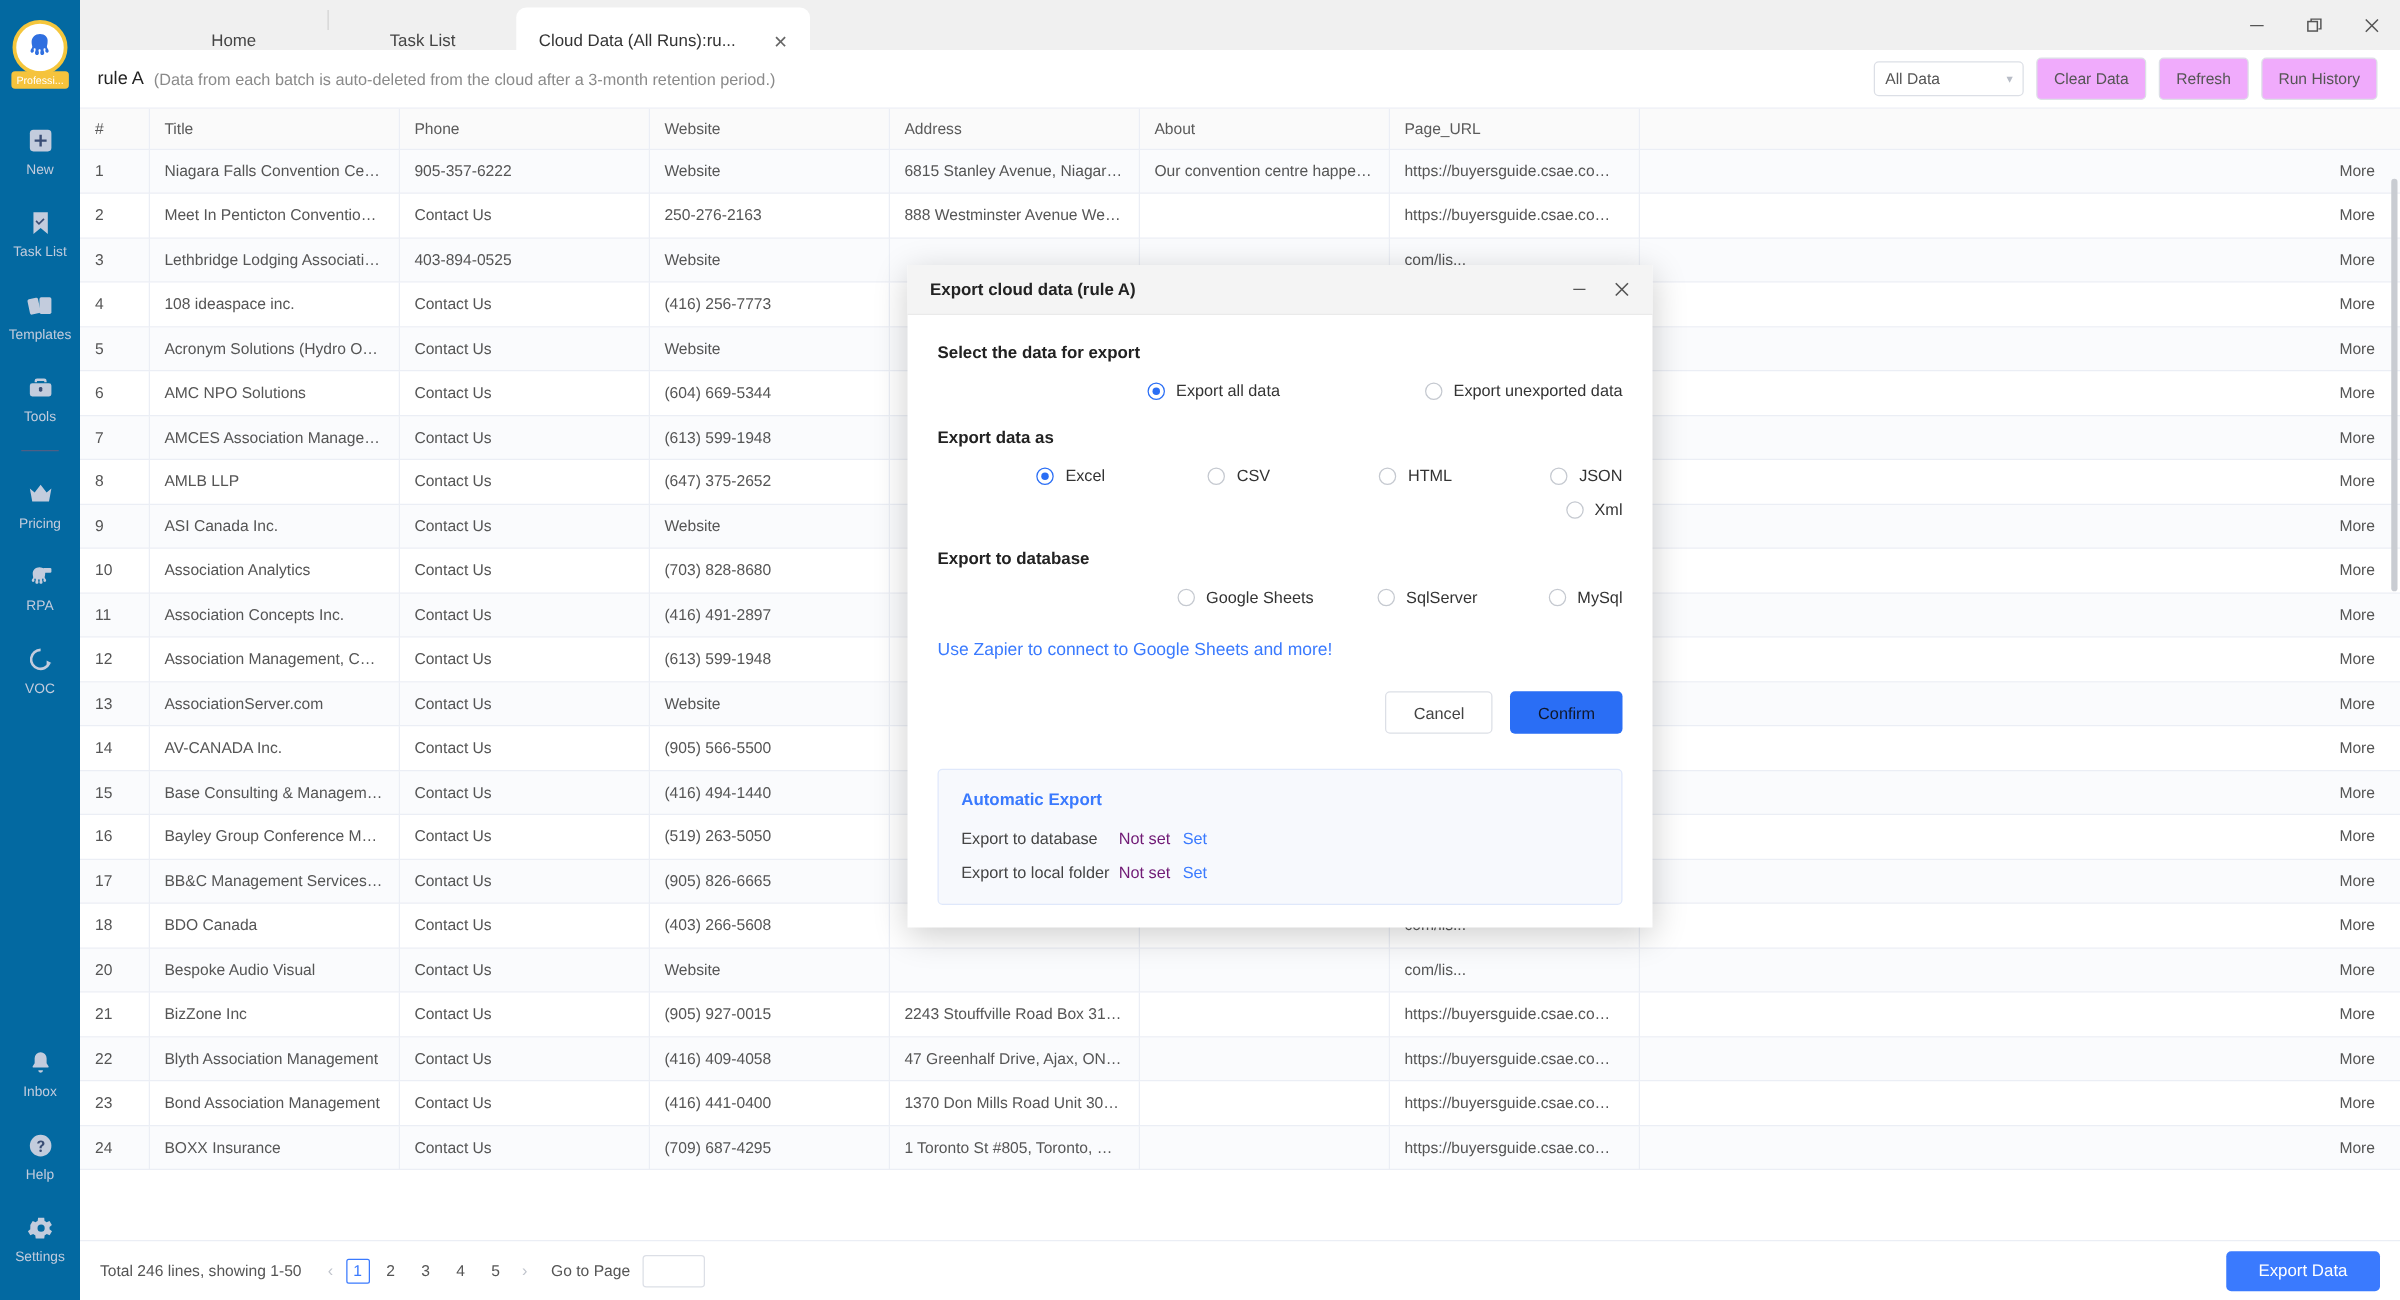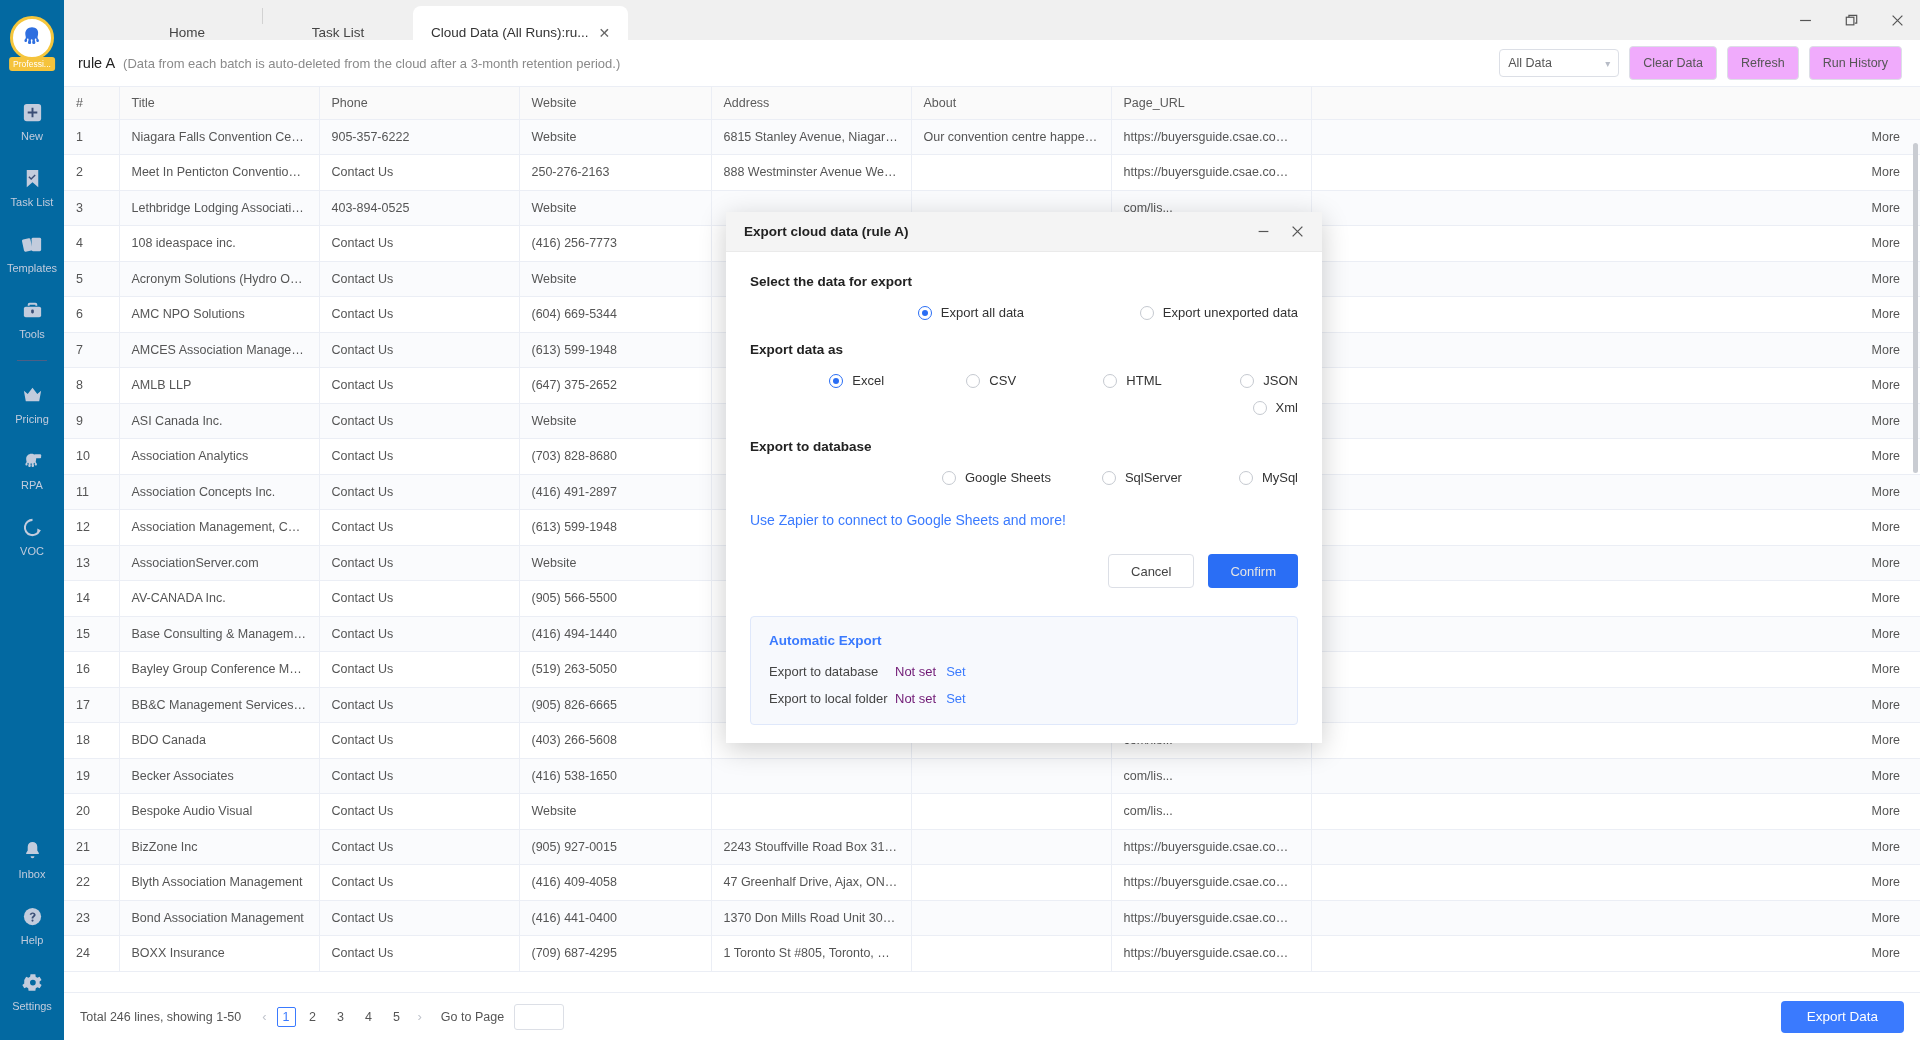--- a/index.html
+++ b/index.html
@@ -61,21 +61,21 @@
     flex: 0 0 40px;
   }
   .tab {
     height: 34px; min-width: 150px;
     display: flex; align-items: flex-end; justify-content: center;
     font-size: 13.5px; color: #444; cursor: pointer;
     padding: 0 18px; position: relative;
   }
   .tab.active {
     background: #ffffff; border-radius: 8px 8px 0 0;
-    color: #333; min-width: 172px; justify-content: space-between;
+    color: #333; min-width: 172px; justify-content: space-between; gap: 20px;
   }
   .tab-sep { width: 1px; height: 16px; background: #d2d2d2; align-self: center; margin-bottom: 9px; }
   .tab-close { font-size: 14px; color: #666; margin-left: 10px; cursor: pointer; line-height: 1; }
   .win-ctrls { position: absolute; right: 0; top: 0; height: 40px; display: flex; align-items: center; }
   .win-btn {
     width: 46px; height: 40px; display: flex; align-items: center; justify-content: center;
     cursor: pointer; color: #555;
   }
   .win-btn svg { width: 13px; height: 13px; }
 
@@ -190,21 +190,21 @@
     width: 6px; height: 6px; border-radius: 50%; background: #2a6ef5;
   }
   .zapier-link { font-size: 14px; color: #3a7afe; cursor: pointer; margin-bottom: 26px; display: inline-block; }
   .modal-actions { display: flex; justify-content: flex-end; gap: 14px; margin-bottom: 28px; }
   .btn-cancel {
     height: 34px; border: 1px solid #dcdfe6; background: #fff; color: #444;
     border-radius: 4px; font-size: 13px; padding: 0 22px; cursor: pointer;
     font-family: "Liberation Sans", sans-serif;
   }
   .btn-confirm {
-    height: 34px; border: none; background: #2a6ef5; color: #e5e5e5;
+    height: 34px; border: none; background: #2a6ef5; color: #0f172a;
     border-radius: 4px; font-size: 13px; padding: 0 22px; cursor: pointer;
     font-family: "Liberation Sans", sans-serif;
   }
   .auto-box {
     border: 1px solid #dfe8fb; background: #f7f9fd; border-radius: 4px;
     padding: 16px 18px 18px;
   }
   .auto-title { font-size: 13.5px; font-weight: bold; color: #3a7afe; margin-bottom: 16px; }
   .auto-row { display: flex; align-items: center; font-size: 13px; color: #444; margin-bottom: 12px; }
   .auto-row:last-child { margin-bottom: 0; }
@@ -570,30 +570,20 @@
               <td class="col-idx">18</td>
               <td class="col-title">BDO Canada</td>
               <td class="col-phone">Contact Us</td>
               <td class="col-website">(403) 266-5608</td>
               <td class="col-address"></td>
               <td class="col-about"></td>
               <td class="col-url">com/lis...</td>
               <td class="more-cell"><span class="more-link">More</span></td>
             </tr>
             <tr>
-              <td class="col-idx">19</td>
-              <td class="col-title">Becker Associates</td>
-              <td class="col-phone">Contact Us</td>
-              <td class="col-website">(416) 538-1650</td>
-              <td class="col-address"></td>
-              <td class="col-about"></td>
-              <td class="col-url">com/lis...</td>
-              <td class="more-cell"><span class="more-link">More</span></td>
-            </tr>
-            <tr>
               <td class="col-idx">20</td>
               <td class="col-title">Bespoke Audio Visual</td>
               <td class="col-phone">Contact Us</td>
               <td class="col-website">Website</td>
               <td class="col-address"></td>
               <td class="col-about"></td>
               <td class="col-url">com/lis...</td>
               <td class="more-cell"><span class="more-link">More</span></td>
             </tr>
             <tr>

